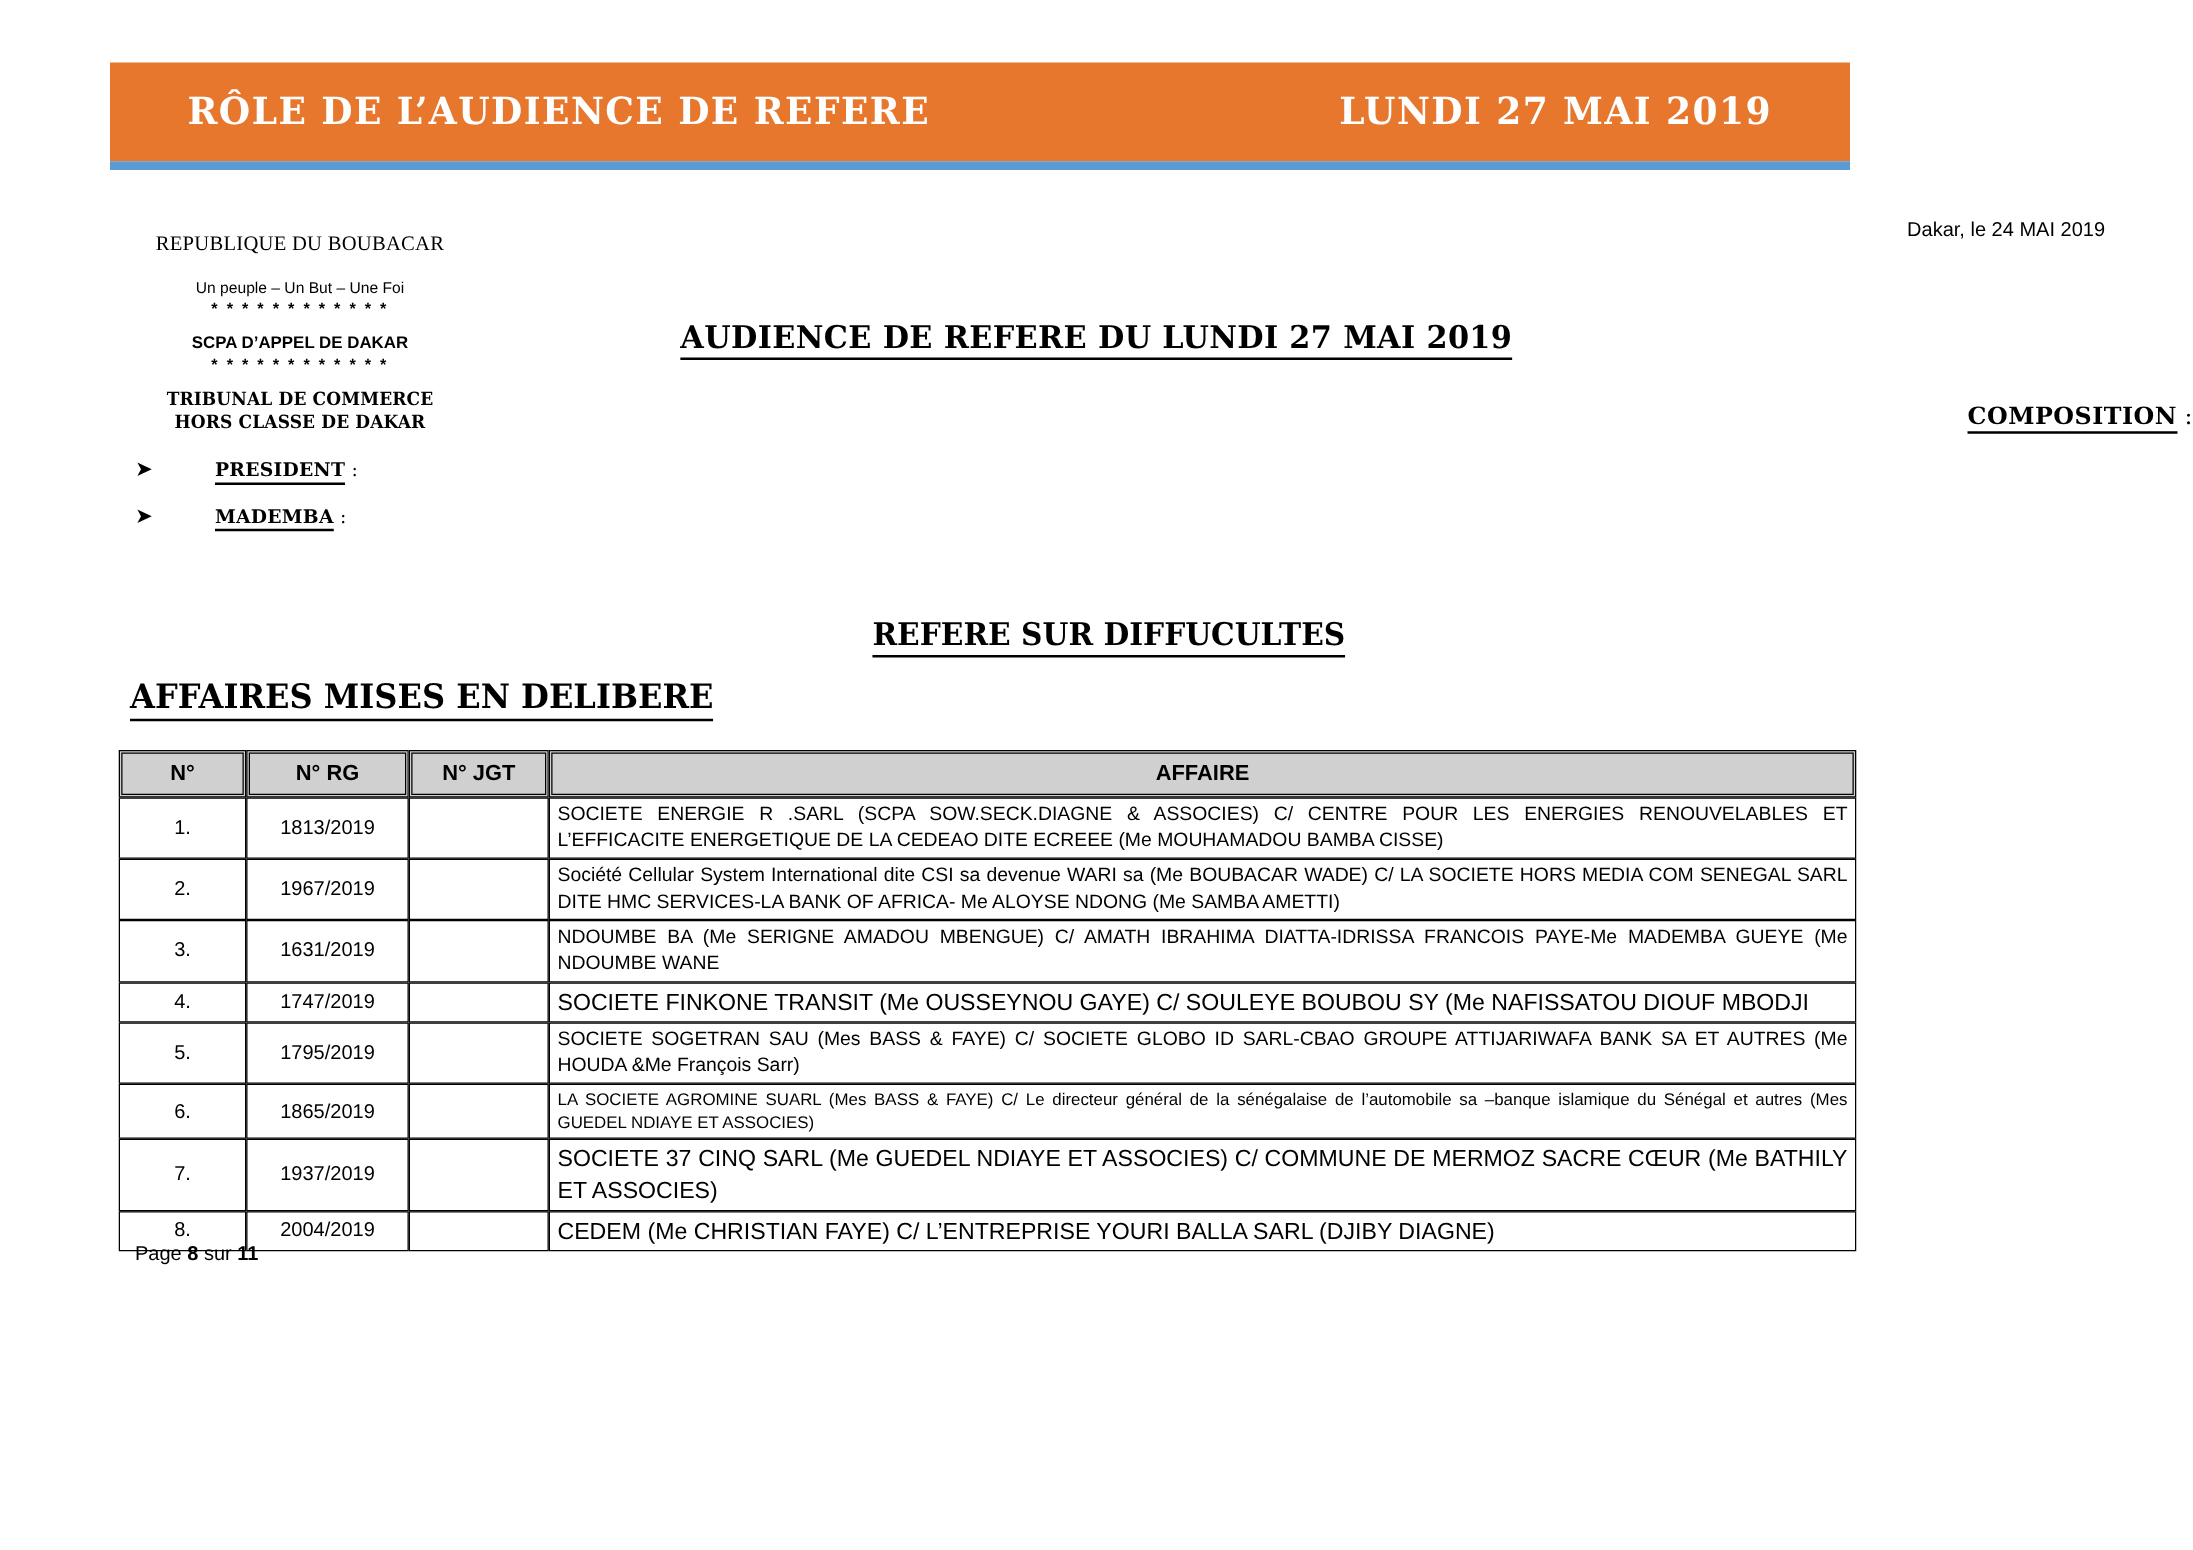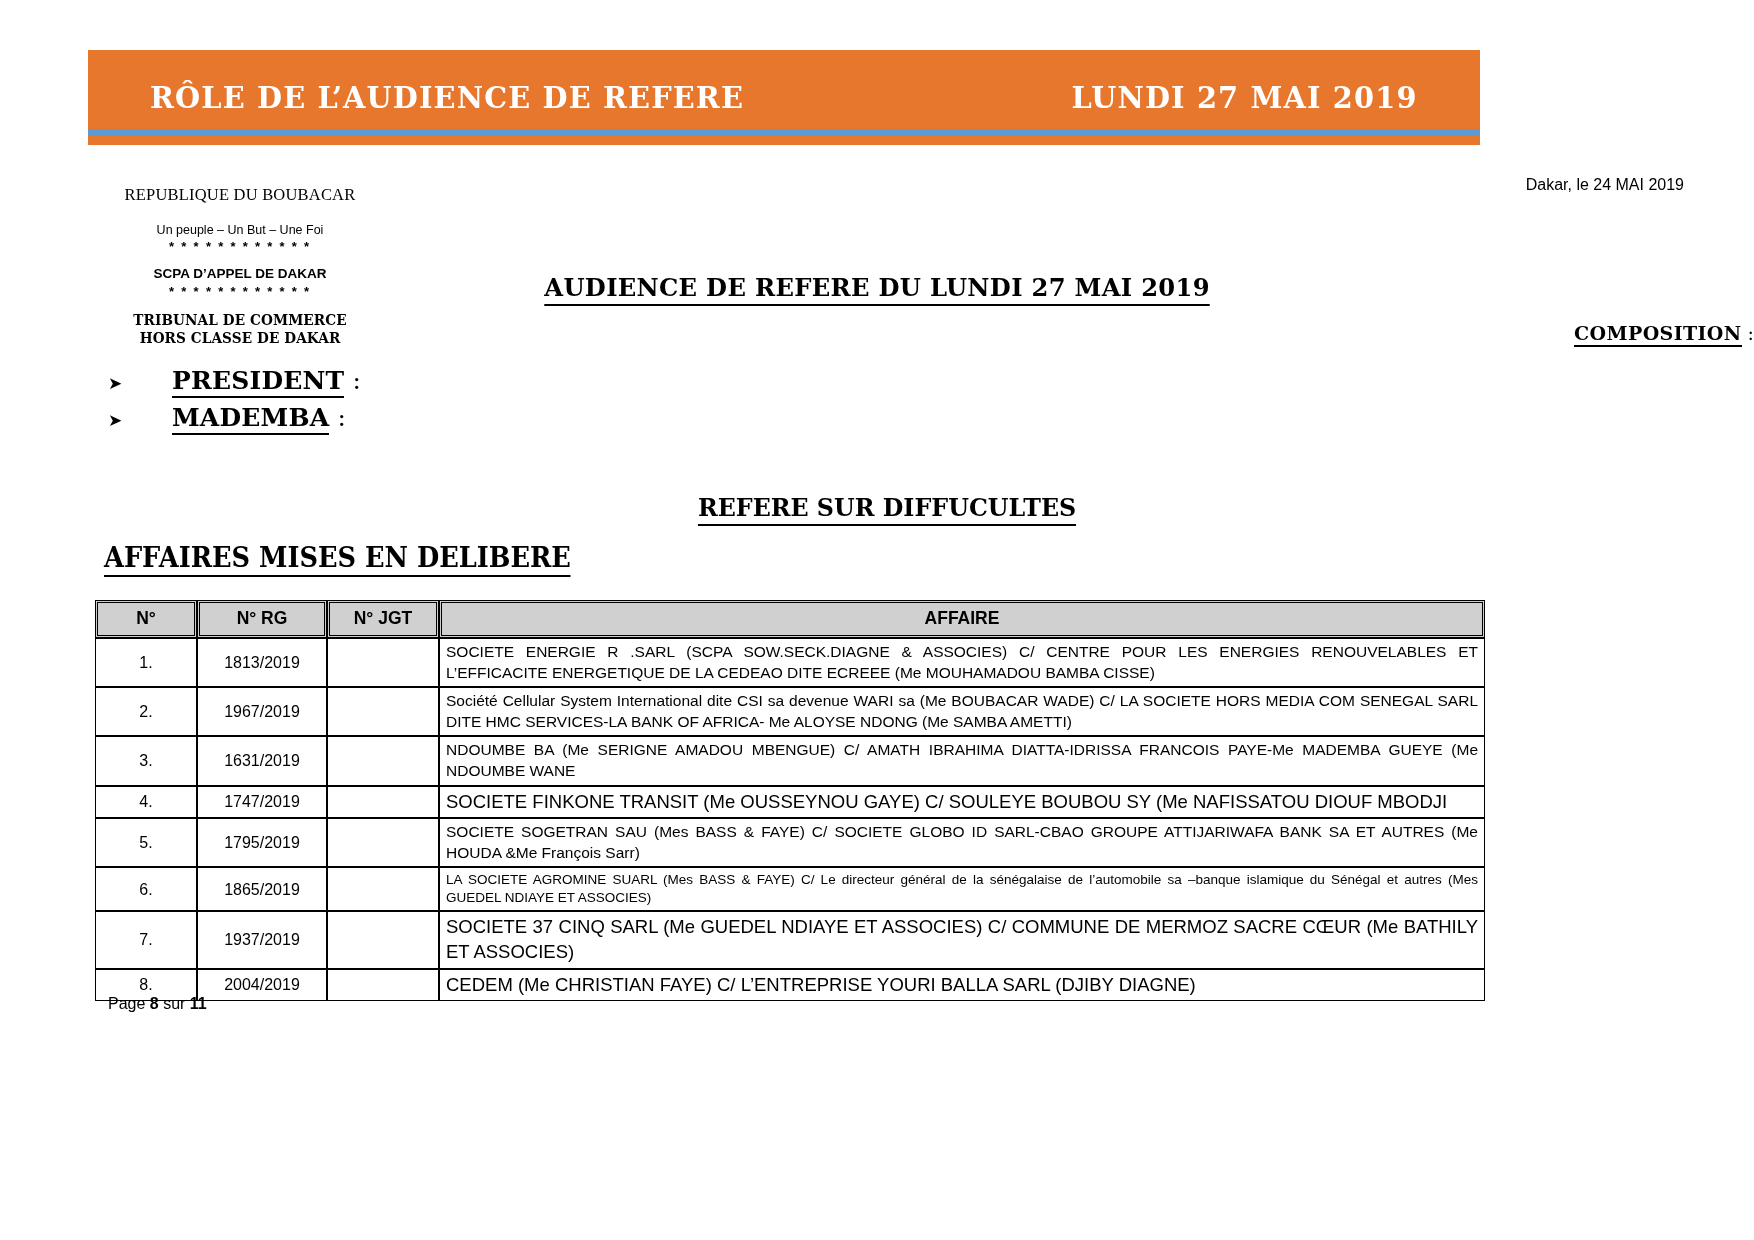--- a/index.html
+++ b/index.html
@@ -16,21 +16,21 @@
     color: #000000;
     overflow: hidden;
   }
 
   
   .banner {
     position: absolute;
     left: 88px;
     top: 50px;
     width: 1392px;
-    height: 95px;
+    height: 79px;
     background: #E8772E;
     display: flex;
     align-items: center;
     justify-content: space-between;
     padding: 0 62px 0 62px;
   }
   .banner-underline {
     position: absolute;
     left: 88px;
     top: 129px;
@@ -108,21 +108,21 @@
     top: 176px;
     font-family: "Liberation Sans", sans-serif;
     font-size: 16px;
     white-space: nowrap;
   }
 
   
   .audience-title {
     position: absolute;
     left: 0;
-    top: 273px;
+    top: 255px;
     width: 1754px;
     text-align: center;
     font-family: "DejaVu Serif", serif;
     font-weight: bold;
     font-size: 25px;
     letter-spacing: 0.3px;
   }
   .audience-title span {
     border-bottom: 2px solid #000;
     padding-bottom: 2px;
@@ -166,21 +166,21 @@
   .role-bullet {
     width: 72px;
     font-family: "DejaVu Sans", sans-serif;
     font-size: 17px;
     text-align: left;
     padding-left: 8px;
   }
   .role-label {
     font-family: "DejaVu Serif", serif;
     font-weight: bold;
-    font-size: 25px;
+    font-size: 15px;
     letter-spacing: 0.2px;
   }
   .role-label .u {
     border-bottom: 2px solid #000;
     padding-bottom: 1px;
     display: inline-block;
   }
   .role-label .colon { font-weight: normal; }
 
   

